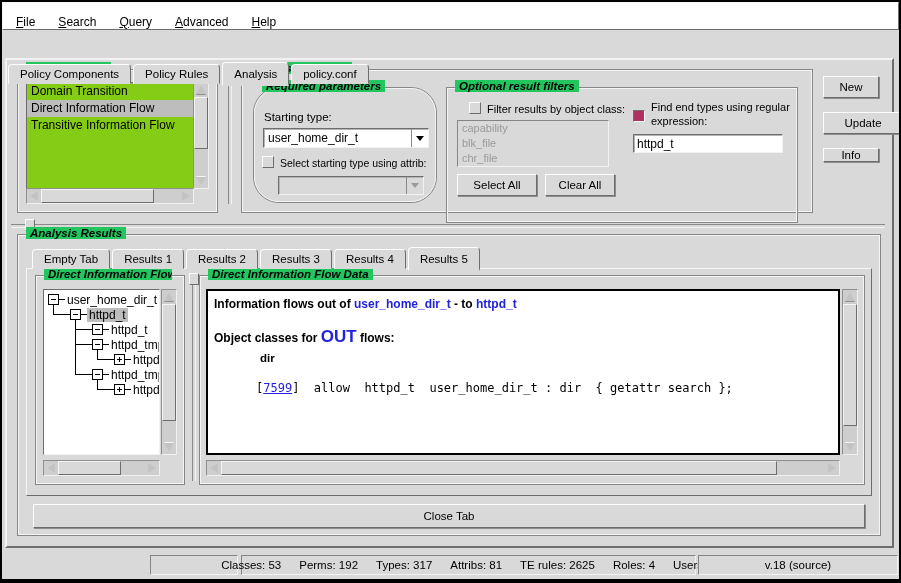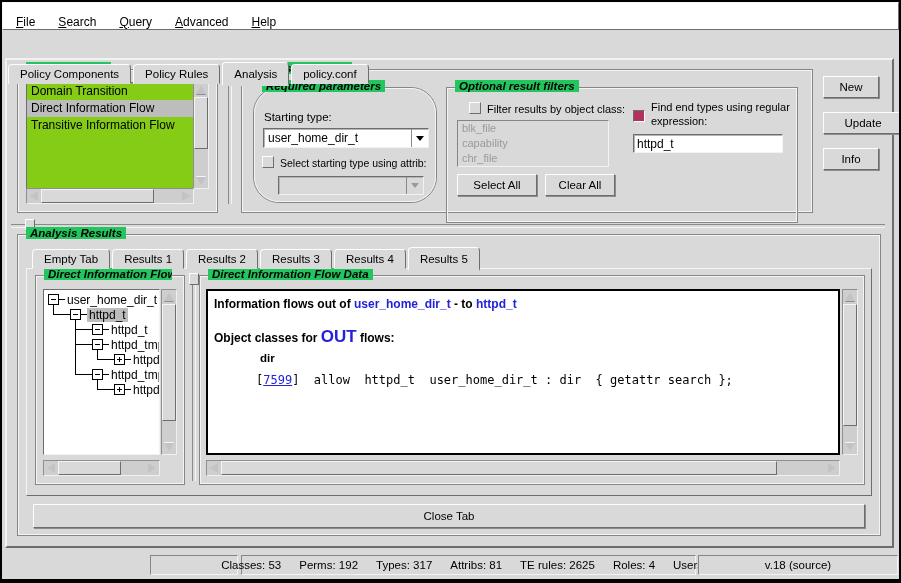--- a/index.html
+++ b/index.html
@@ -98,21 +98,21 @@
   .tn-label { position:absolute; font-size:12px; line-height:14px; white-space:nowrap; padding:0 2px; }
   .tn-label.sel { background:#bdbdbd; }
 
   
   .ta { background:#fff; border:2px solid #000; overflow:hidden; padding:6px 0 0 6px; }
   .ta-line1 { font-weight:bold; font-size:12px; white-space:pre; }
   .ta-line1 .blue { color:#2222dd; }
   .ta-line2 { margin-top:16px; font-weight:bold; font-size:12px; white-space:pre; }
   .ta-line2 .out { color:#2222dd; font-size:17px; }
   .ta-dir { margin-top:5px; padding-left:46px; font-weight:bold; font-size:11.5px; }
-  .ta-rule { margin-top:9px; padding-left:42px; font:12px "DejaVu Sans Mono",monospace; white-space:pre; }
+  .ta-rule { margin-top:17px; padding-left:42px; font:12px "DejaVu Sans Mono",monospace; white-space:pre; }
   .ta-rule .link { color:#2222dd; text-decoration:underline; cursor:pointer; }
 
   
   .statusbar { position:absolute; left:0; width:100%; background:#d9d9d9; }
   .sb-panel { position:absolute; background:#d9d9d9; display:flex; align-items:center;
               justify-content:center; font-size:11.5px; }
   .stat { margin:0 9px; white-space:nowrap; }
 
   .label { position:absolute; font-size:11.5px; white-space:nowrap; }
 </style>
@@ -180,35 +180,35 @@
           <span class="combo-val"></span>
           <span class="combo-btn"></span>
         </div>
       </div>
 
       <div class="group" style="left:204px; top:17px; width:352px; height:136px;">
         <span class="gtitle">Optional result filters</span>
         <span class="cb" style="left:22px; top:14px;"></span>
         <span class="cb-label" style="left:40px; top:15px;">Filter results by object class:</span>
         <div class="down" style="position:absolute; left:10px; top:32px; width:152px; height:47px; background:#d9d9d9; overflow:hidden;" id="class-list">
+            <div class="dl-item">capability</div>
             <div class="dl-item">blk_file</div>
-            <div class="dl-item">capability</div>
             <div class="dl-item">chr_file</div>
           </div>
         <div class="btn" style="left:10px; top:86px; width:80px; height:22px;">Select All</div>
         <div class="btn" style="left:98px; top:86px; width:70px; height:22px;">Clear All</div>
         <span class="cb checked" style="left:186px; top:22px;"></span>
         <span class="cb-label" style="left:204px; top:12px; width:148px; white-space:normal; line-height:14px;">Find end types using regular expression:</span>
         <input class="entry" style="left: 186px; top: 46px; width: 150px; height: 19px;" value="httpd_t">
       </div>
     </div>
 
     <div class="btn" style="left:816px; top:16px; width:56px; height:22px;">New</div>
     <div class="btn" style="left:816px; top:52px; width:80px; height:22px;">Update</div>
-    <div class="btn" style="left:816px; top:88px; width:56px; height:22px;">Info</div>
+    <div class="btn" style="left:816px; top:88px; width:56px; height:14px;">Info</div>
 
     <div class="sash-handle" style="left:18px; top:159px;"></div>
     <div class="sash-h" style="left:4px; top:164px; width:874px;"></div>
 
     <div class="group" style="left:10px; top:174px; width:864px; height:302px;">
       <span class="gtitle">Analysis Results</span>
 
       <div class="tabrow" id="results-tabs" style="left:14px; top:11px; height:23px;">
           <div class="tab">Empty Tab</div>
           <div class="tab">Results 1</div>

